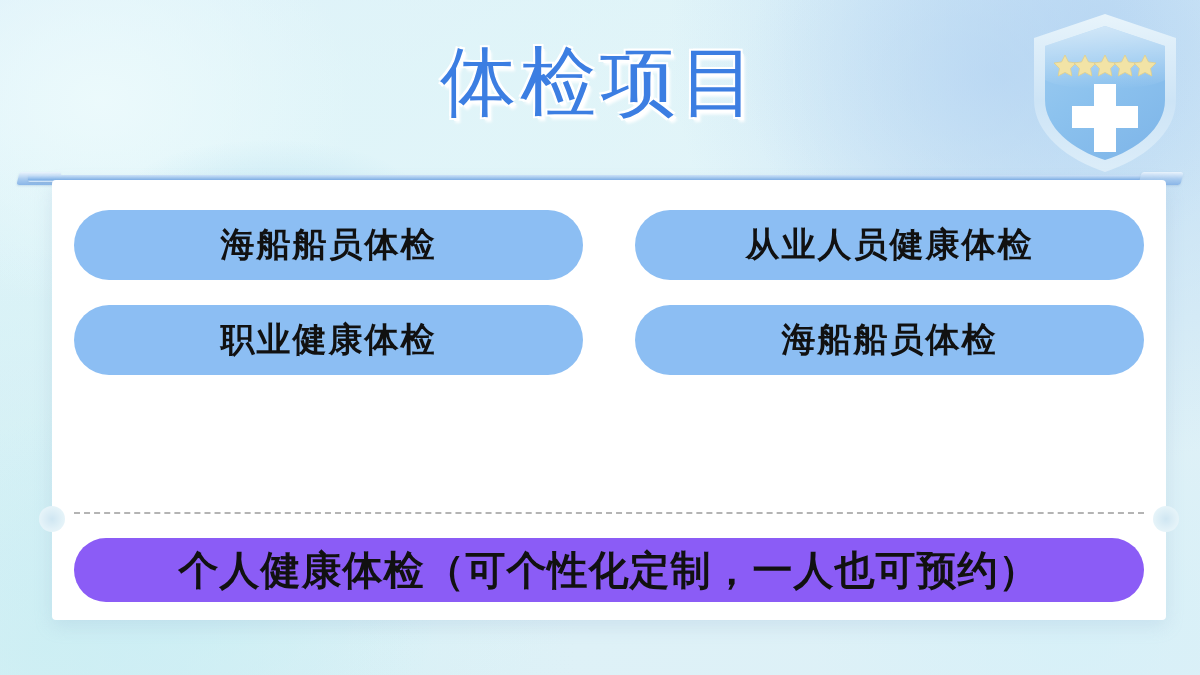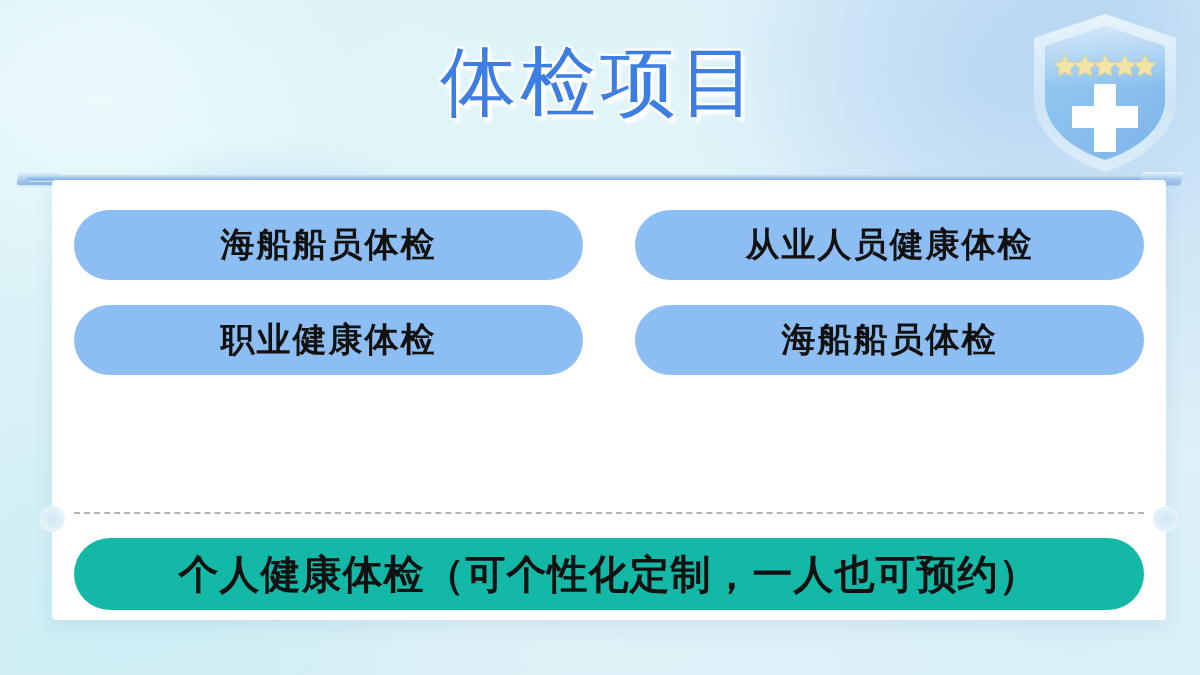--- a/index.html
+++ b/index.html
@@ -88,21 +88,21 @@
   .pill {
     height:70px; border-radius:36px; background:#8cbef3;
     display:flex; align-items:center; justify-content:center;
     color:#111111; font-size:34px; font-weight:bold; letter-spacing:2px;
     white-space:nowrap;
   }
 
   
   .banner-wrap { position:absolute; left:22px; right:22px; top:358px; }
   .banner {
-    height:72px; border-radius:36px; background:#14b8a6;
+    height:64px; border-radius:36px; background:#8b5cf6;
     display:flex; align-items:center; justify-content:center;
     color:#111111; font-size:40px; font-weight:bold; letter-spacing:1px;
     white-space:nowrap;
   }
 </style>
 </head>
 <body>
 
 <div id="stage">
 

